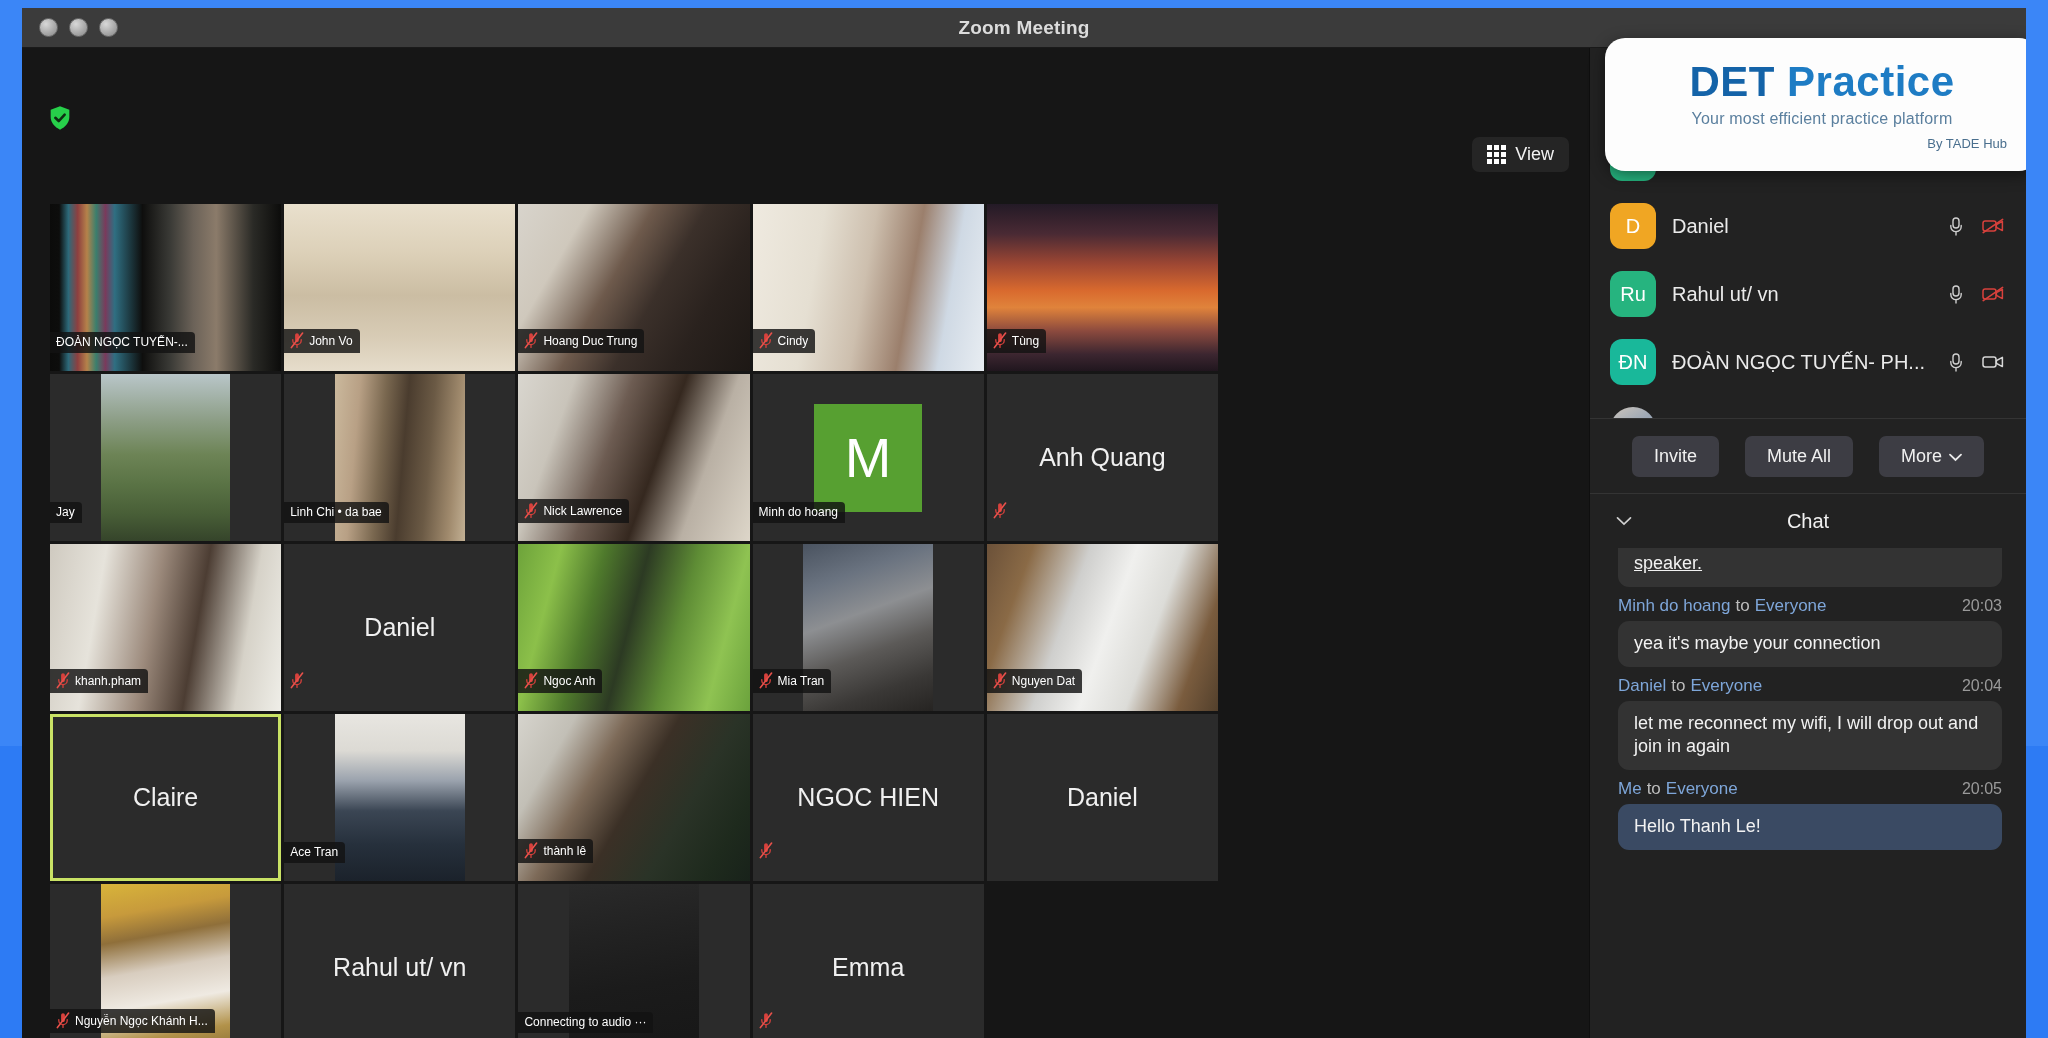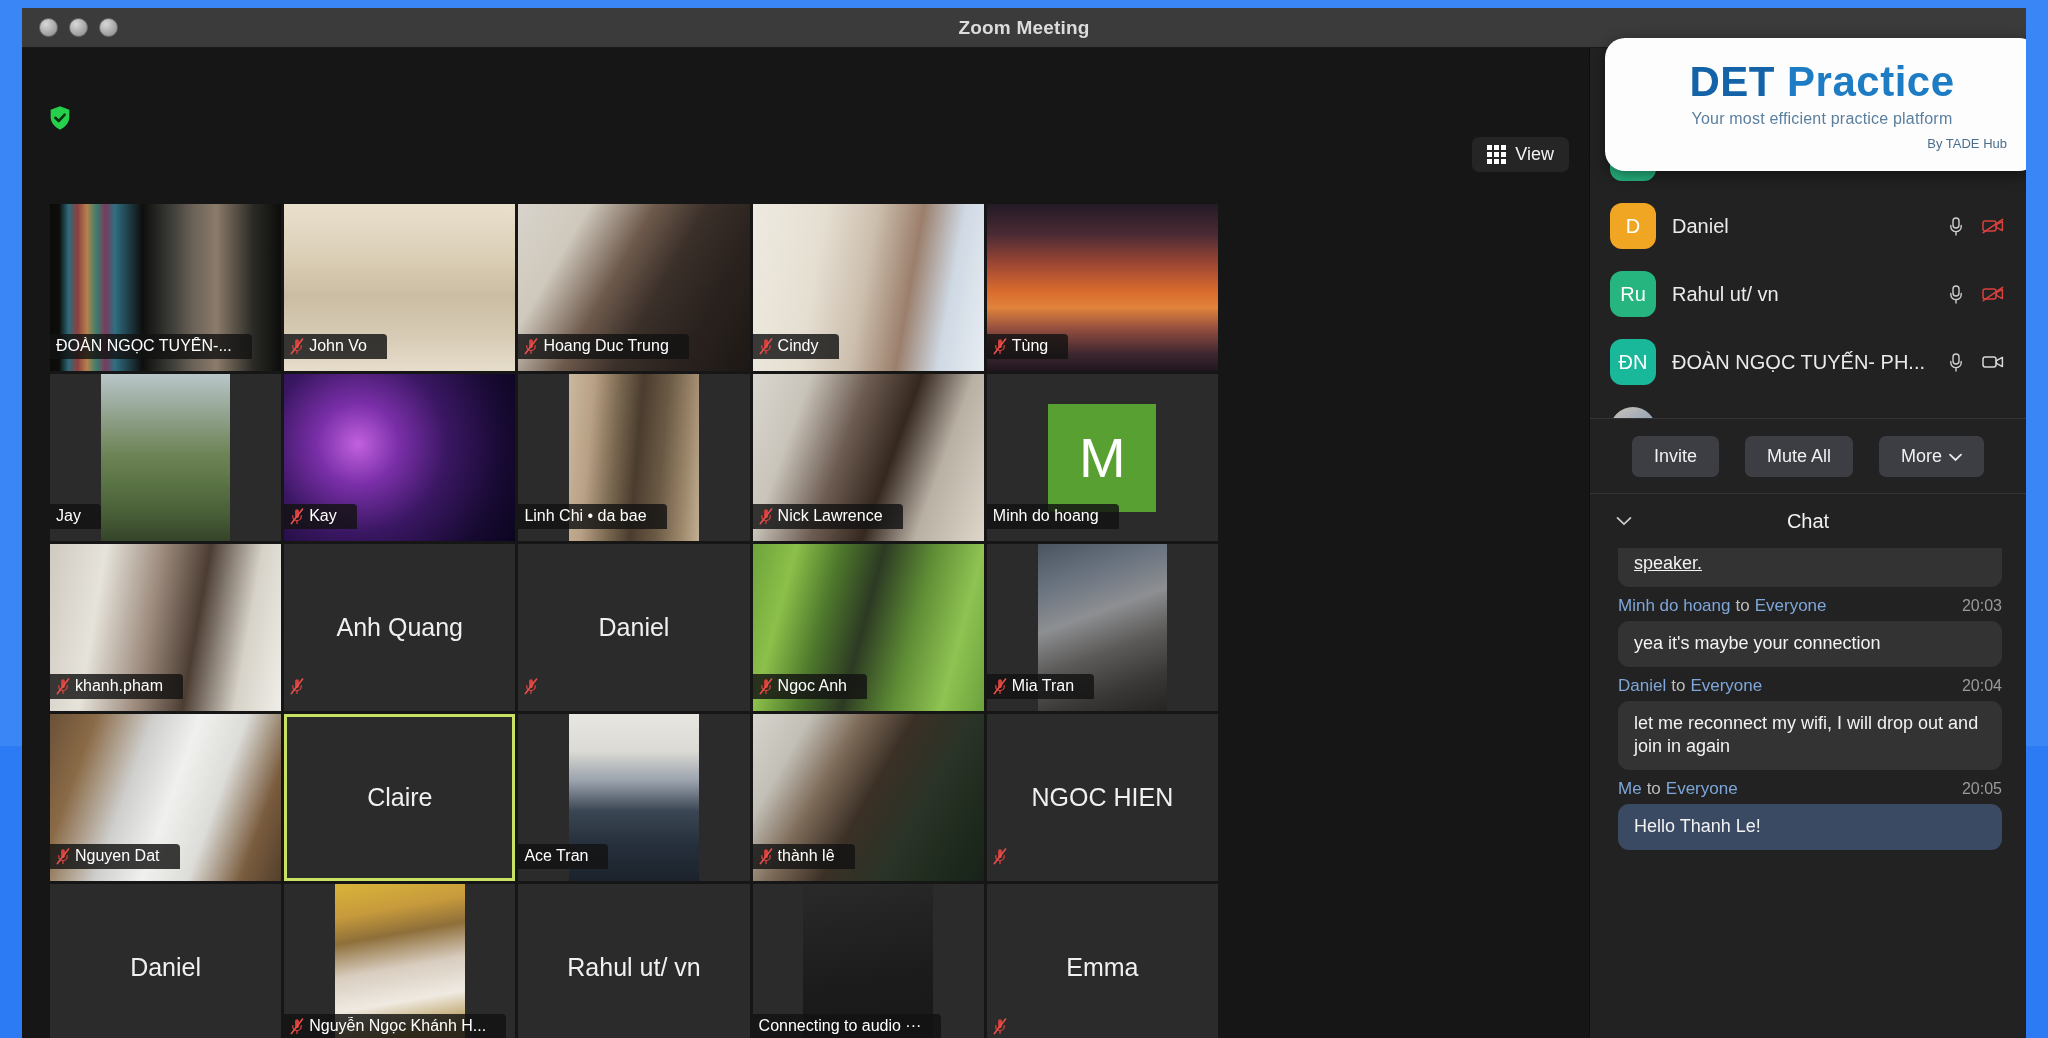--- a/index.html
+++ b/index.html
@@ -126,28 +126,28 @@
   }
   .tile-name-only {
     color: #f0f0f0;
     font-size: 25px;
     text-align: center;
     padding: 0 6px;
     line-height: 1.15;
   }
   .tile-label {
     position: absolute;
-    left: 0; bottom: 12px;
+    left: 0; bottom: 18px;
     display: flex;
     align-items: center;
     gap: 5px;
-    padding: 3px 20px 4px 6px;
+    padding: 3px 7px 4px 6px;
     background: rgba(18,18,18,.82);
     color: #fff;
-    font-size: 16px;
+    font-size: 12px;
     white-space: nowrap;
     max-width: 100%;
     overflow: hidden;
     border-radius: 0 4px 0 0;
   }
   .tile-label .nm { overflow: hidden; text-overflow: ellipsis; }
   .mute-ico { flex: 0 0 auto; width: 14px; height: 17px; display:block; }
 
   
   .cam { position: absolute; inset: 0; }
@@ -400,32 +400,20 @@
                 <span class="nm">Tùng</span>
               </div>
             </div>
             <div class="tile">
               <div class="cam" style="background: linear-gradient(rgb(185, 198, 201) 0%, rgb(143, 160, 138) 26%, rgb(109, 132, 86) 48%, rgb(90, 115, 69) 66%, rgb(72, 94, 55) 84%, rgb(53, 68, 42) 100%); left: 22%; right: 22%;"></div>
               <div class="tile-label">
                 <span class="nm">Jay</span>
               </div>
             </div>
             <div class="tile">
-              <div class="cam" style="background: radial-gradient(circle at 32% 42%, rgb(194, 97, 224) 0%, rgb(122, 47, 168) 22%, rgb(58, 23, 99) 48%, rgb(24, 10, 51) 78%, rgb(11, 5, 32) 100%);"></div>
-              <div class="tile-label">
-                <svg class="mute-ico" viewBox="0 0 14 17">
-                  <path d="M7 1.2 C8.1 1.2 8.9 2 8.9 3.1 V8.2 C8.9 9.3 8.1 10.1 7 10.1 C5.9 10.1 5.1 9.3 5.1 8.2 V3.1 C5.1 2 5.9 1.2 7 1.2 Z" fill="#d8413c"></path>
-                  <path d="M2.8 7.6 V8.4 C2.8 10.8 4.7 12.6 7 12.6 C9.3 12.6 11.2 10.8 11.2 8.4 V7.6" stroke="#d8413c" stroke-width="1.3" fill="none" stroke-linecap="round"></path>
-                  <path d="M7 12.6 V15.4" stroke="#d8413c" stroke-width="1.3" stroke-linecap="round"></path>
-                  <path d="M1.4 15.6 L12.6 1.1" stroke="#e8514b" stroke-width="1.6" stroke-linecap="round"></path>
-                </svg>
-                <span class="nm">Kay</span>
-              </div>
-            </div>
-            <div class="tile">
               <div class="cam" style="background: linear-gradient(95deg, rgb(203, 185, 157) 0%, rgb(184, 160, 133) 18%, rgb(122, 104, 80) 36%, rgb(74, 60, 46) 52%, rgb(107, 90, 69) 70%, rgb(160, 138, 109) 88%, rgb(194, 176, 148) 100%); left: 22%; right: 22%;"></div>
               <div class="tile-label">
                 <span class="nm">Linh Chi • da bae</span>
               </div>
             </div>
             <div class="tile">
               <div class="cam" style="background: linear-gradient(110deg, rgb(217, 214, 207) 0%, rgb(201, 196, 186) 20%, rgb(109, 92, 82) 40%, rgb(53, 40, 31) 58%, rgb(185, 176, 164) 76%, rgb(221, 214, 201) 100%);"></div>
               <div class="tile-label">
                 <svg class="mute-ico" viewBox="0 0 14 17">
                   <path d="M7 1.2 C8.1 1.2 8.9 2 8.9 3.1 V8.2 C8.9 9.3 8.1 10.1 7 10.1 C5.9 10.1 5.1 9.3 5.1 8.2 V3.1 C5.1 2 5.9 1.2 7 1.2 Z" fill="#d8413c"></path>
@@ -433,43 +421,43 @@
                   <path d="M7 12.6 V15.4" stroke="#d8413c" stroke-width="1.3" stroke-linecap="round"></path>
                   <path d="M1.4 15.6 L12.6 1.1" stroke="#e8514b" stroke-width="1.6" stroke-linecap="round"></path>
                 </svg>
                 <span class="nm">Nick Lawrence</span>
               </div>
             </div>
             <div class="tile">
               <div class="avatar-square" style="background: rgb(87, 160, 49);">M</div>
               <div class="tile-label">
                 <span class="nm">Minh do hoang</span>
-              </div>
-            </div>
-            <div class="tile">
-              <div class="cam" style="background: linear-gradient(100deg, rgb(207, 202, 192) 0%, rgb(230, 227, 219) 22%, rgb(156, 138, 124) 44%, rgb(76, 61, 51) 62%, rgb(214, 210, 200) 82%, rgb(239, 238, 232) 100%);"></div>
-              <div class="tile-label">
-                <svg class="mute-ico" viewBox="0 0 14 17">
-                  <path d="M7 1.2 C8.1 1.2 8.9 2 8.9 3.1 V8.2 C8.9 9.3 8.1 10.1 7 10.1 C5.9 10.1 5.1 9.3 5.1 8.2 V3.1 C5.1 2 5.9 1.2 7 1.2 Z" fill="#d8413c"></path>
-                  <path d="M2.8 7.6 V8.4 C2.8 10.8 4.7 12.6 7 12.6 C9.3 12.6 11.2 10.8 11.2 8.4 V7.6" stroke="#d8413c" stroke-width="1.3" fill="none" stroke-linecap="round"></path>
-                  <path d="M7 12.6 V15.4" stroke="#d8413c" stroke-width="1.3" stroke-linecap="round"></path>
-                  <path d="M1.4 15.6 L12.6 1.1" stroke="#e8514b" stroke-width="1.6" stroke-linecap="round"></path>
-                </svg>
-                <span class="nm">khanh.pham</span>
               </div>
             </div>
             <div class="tile">
               <div class="tile-name-only">Anh Quang</div>
               <div class="tile-label" style="background: transparent;">
                 <svg class="mute-ico" viewBox="0 0 14 17">
                   <path d="M7 1.2 C8.1 1.2 8.9 2 8.9 3.1 V8.2 C8.9 9.3 8.1 10.1 7 10.1 C5.9 10.1 5.1 9.3 5.1 8.2 V3.1 C5.1 2 5.9 1.2 7 1.2 Z" fill="#d8413c"></path>
                   <path d="M2.8 7.6 V8.4 C2.8 10.8 4.7 12.6 7 12.6 C9.3 12.6 11.2 10.8 11.2 8.4 V7.6" stroke="#d8413c" stroke-width="1.3" fill="none" stroke-linecap="round"></path>
                   <path d="M7 12.6 V15.4" stroke="#d8413c" stroke-width="1.3" stroke-linecap="round"></path>
                   <path d="M1.4 15.6 L12.6 1.1" stroke="#e8514b" stroke-width="1.6" stroke-linecap="round"></path>
                 </svg>
+              </div>
+            </div>
+            <div class="tile">
+              <div class="cam" style="background: linear-gradient(100deg, rgb(207, 202, 192) 0%, rgb(230, 227, 219) 22%, rgb(156, 138, 124) 44%, rgb(76, 61, 51) 62%, rgb(214, 210, 200) 82%, rgb(239, 238, 232) 100%);"></div>
+              <div class="tile-label">
+                <svg class="mute-ico" viewBox="0 0 14 17">
+                  <path d="M7 1.2 C8.1 1.2 8.9 2 8.9 3.1 V8.2 C8.9 9.3 8.1 10.1 7 10.1 C5.9 10.1 5.1 9.3 5.1 8.2 V3.1 C5.1 2 5.9 1.2 7 1.2 Z" fill="#d8413c"></path>
+                  <path d="M2.8 7.6 V8.4 C2.8 10.8 4.7 12.6 7 12.6 C9.3 12.6 11.2 10.8 11.2 8.4 V7.6" stroke="#d8413c" stroke-width="1.3" fill="none" stroke-linecap="round"></path>
+                  <path d="M7 12.6 V15.4" stroke="#d8413c" stroke-width="1.3" stroke-linecap="round"></path>
+                  <path d="M1.4 15.6 L12.6 1.1" stroke="#e8514b" stroke-width="1.6" stroke-linecap="round"></path>
+                </svg>
+                <span class="nm">khanh.pham</span>
               </div>
             </div>
             <div class="tile">
               <div class="tile-name-only">Daniel</div>
               <div class="tile-label" style="background: transparent;">
                 <svg class="mute-ico" viewBox="0 0 14 17">
                   <path d="M7 1.2 C8.1 1.2 8.9 2 8.9 3.1 V8.2 C8.9 9.3 8.1 10.1 7 10.1 C5.9 10.1 5.1 9.3 5.1 8.2 V3.1 C5.1 2 5.9 1.2 7 1.2 Z" fill="#d8413c"></path>
                   <path d="M2.8 7.6 V8.4 C2.8 10.8 4.7 12.6 7 12.6 C9.3 12.6 11.2 10.8 11.2 8.4 V7.6" stroke="#d8413c" stroke-width="1.3" fill="none" stroke-linecap="round"></path>
                   <path d="M7 12.6 V15.4" stroke="#d8413c" stroke-width="1.3" stroke-linecap="round"></path>
                   <path d="M1.4 15.6 L12.6 1.1" stroke="#e8514b" stroke-width="1.6" stroke-linecap="round"></path>

